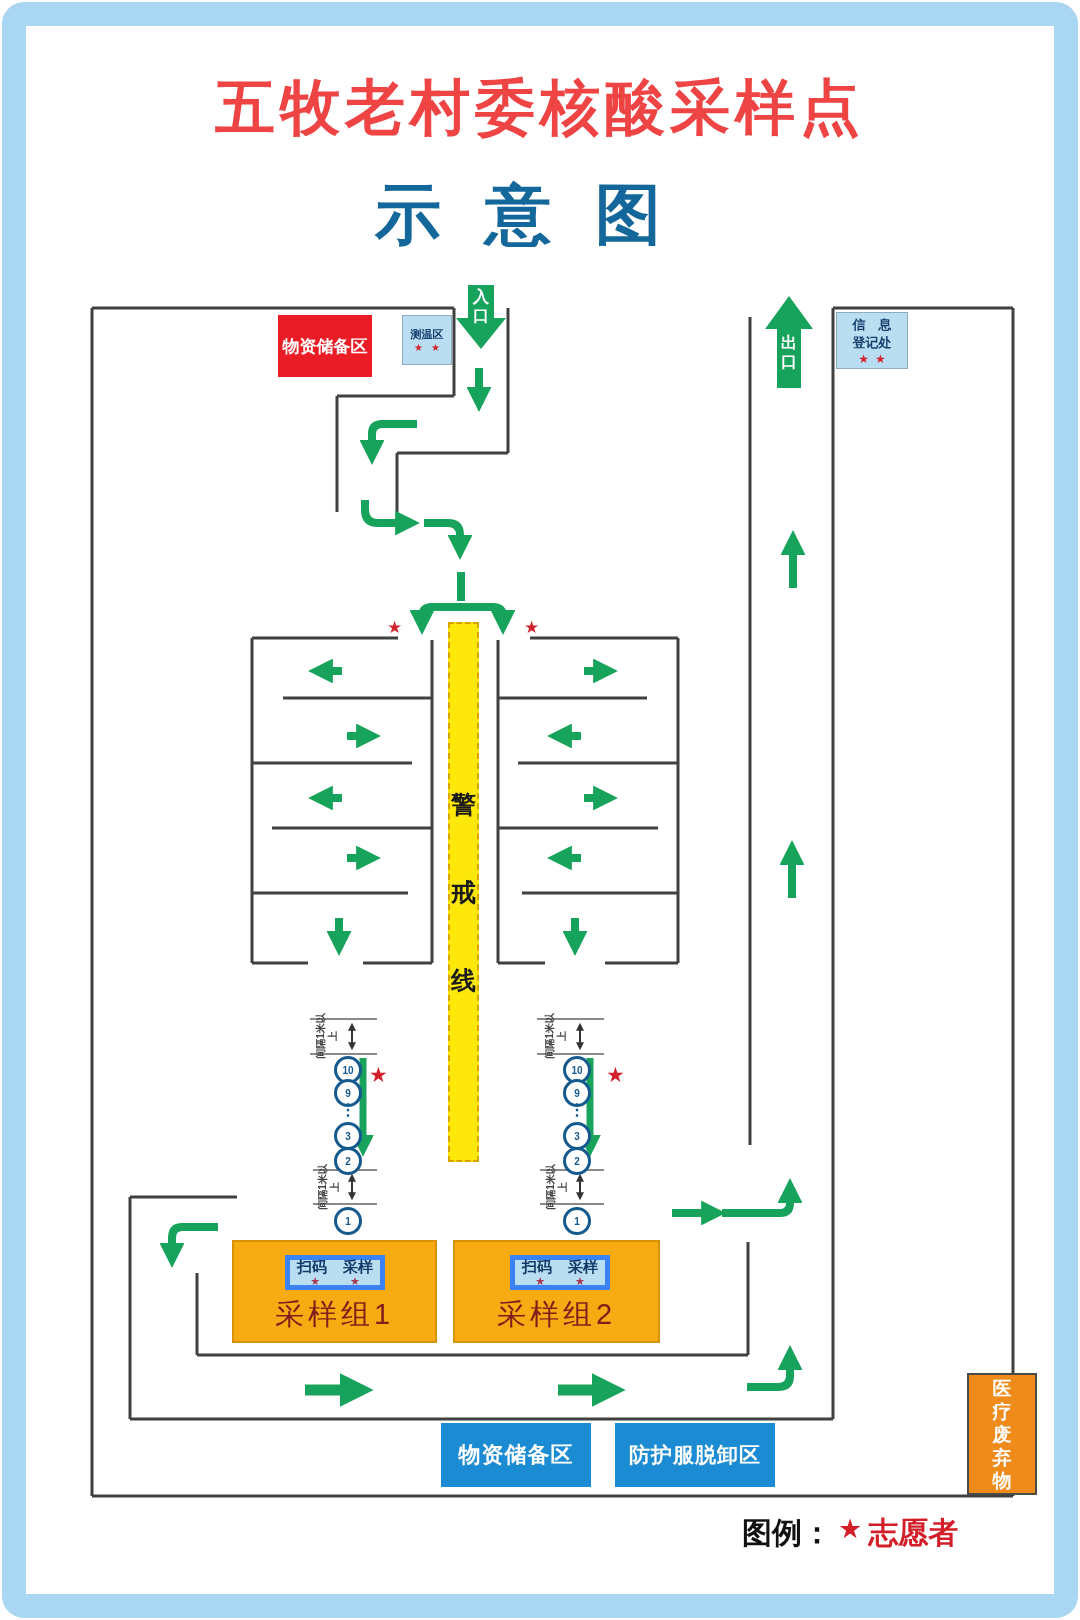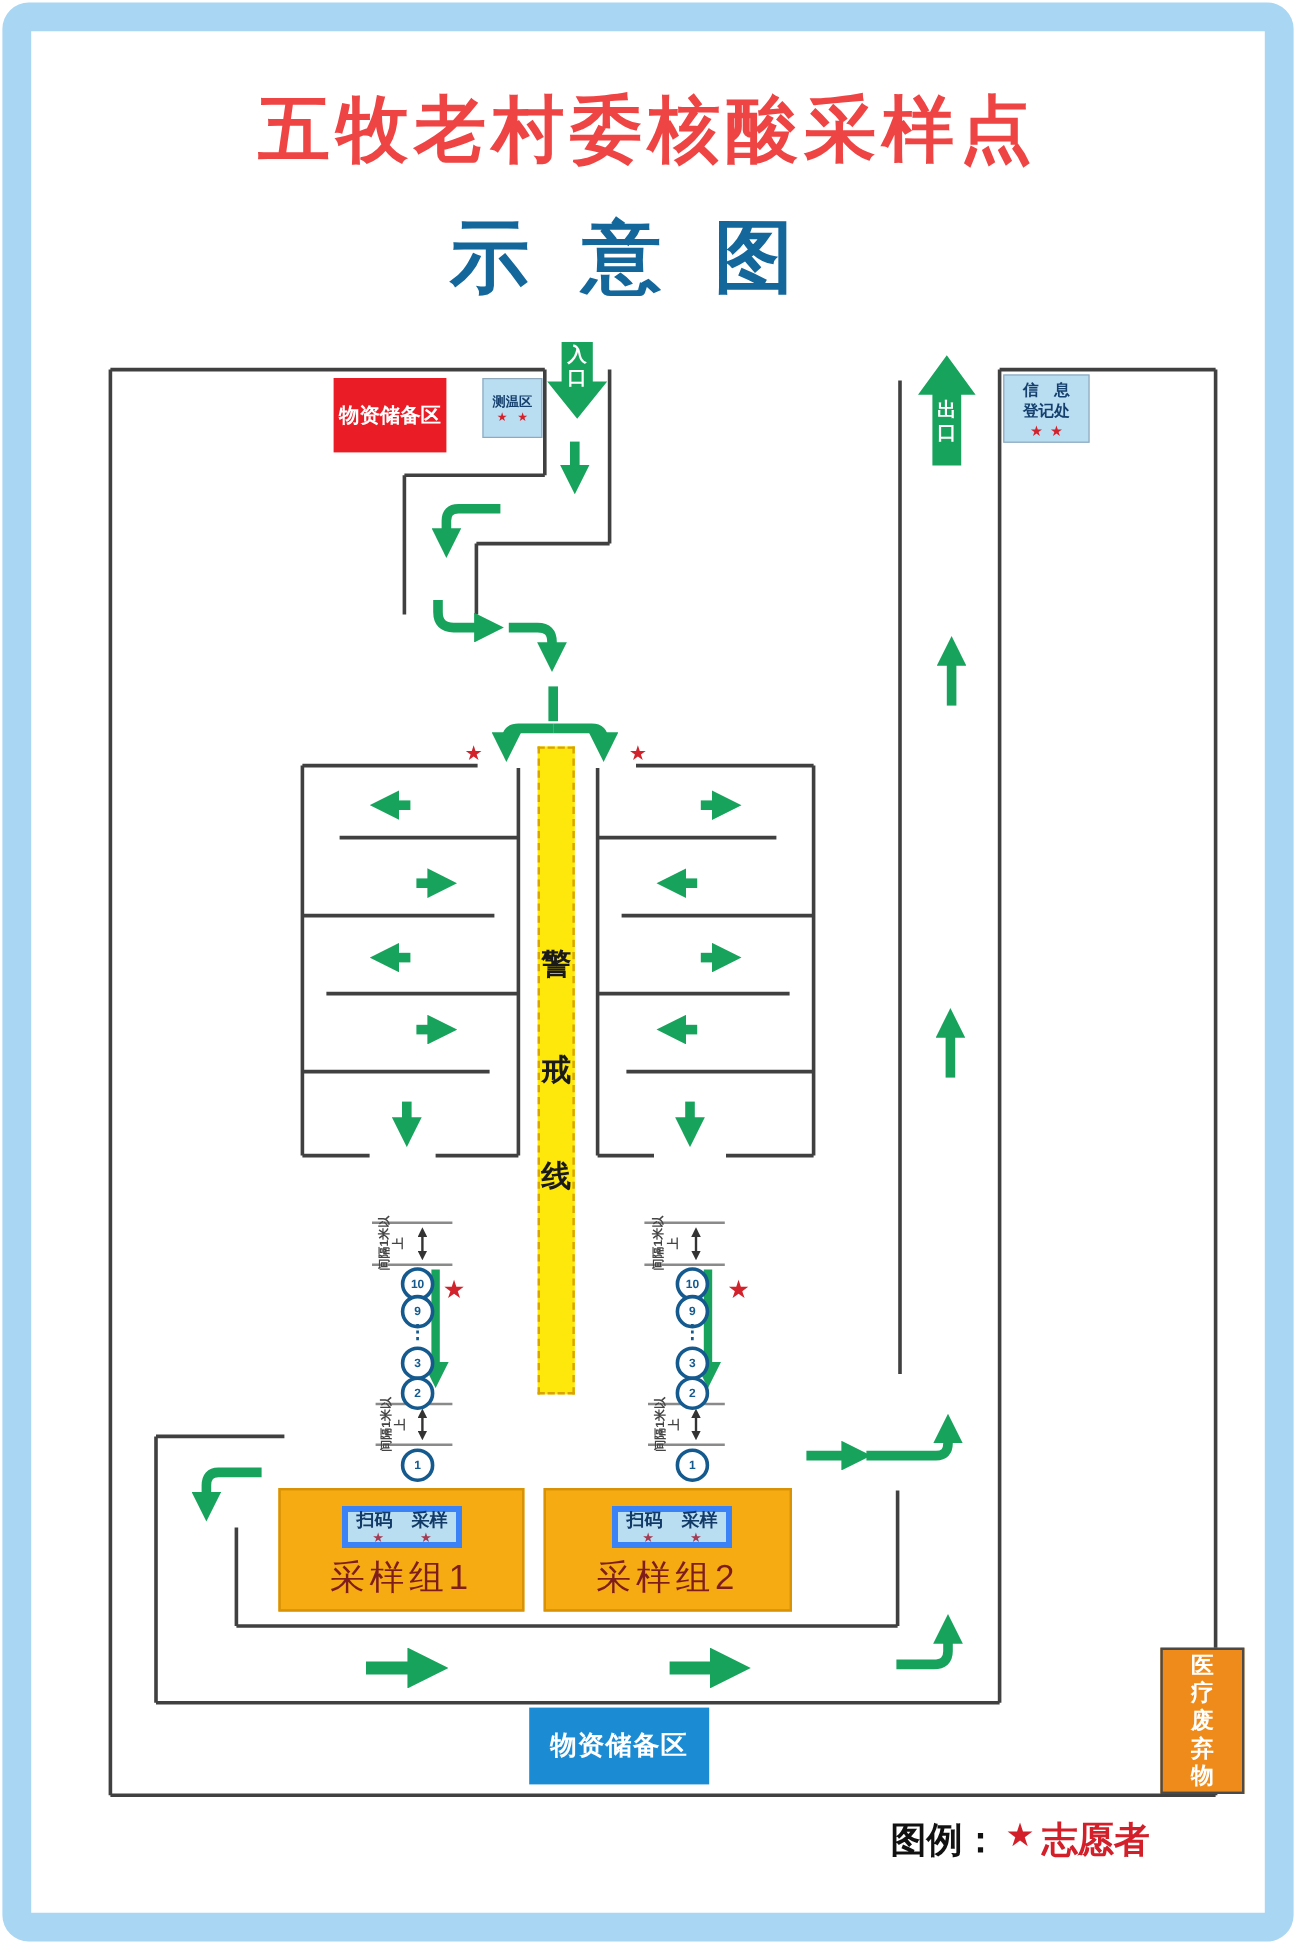--- a/index.html
+++ b/index.html
@@ -211,20 +211,23 @@
         <span class="star darkstar">★</span>
         <span class="star darkstar">★</span>
       </div>
     </div>
     <div class="grouplabel">采样组2</div>
   </div>
 
   <div class="abs bluebtn" style="left:441px;top:1423px;width:150px;height:64px;font-size:22px;">
     <span>物资储备区</span>
   </div>
+  <div class="abs bluebtn" style="left:615px;top:1423px;width:160px;height:64px;font-size:21px;">
+    <span>防护服脱卸区</span>
+  </div>
 
   <div class="abs waste" style="left:943px;top:1373px;width:70px;height:122px;margin-left:24px;">
     <span>医疗废弃物</span>
   </div>
 
   <div class="abs legend" style="left:742px;top:1513px;">
     <span class="lt">图例：</span>
     <span class="ls">★</span>
     <span class="lv">志愿者</span>
   </div>

